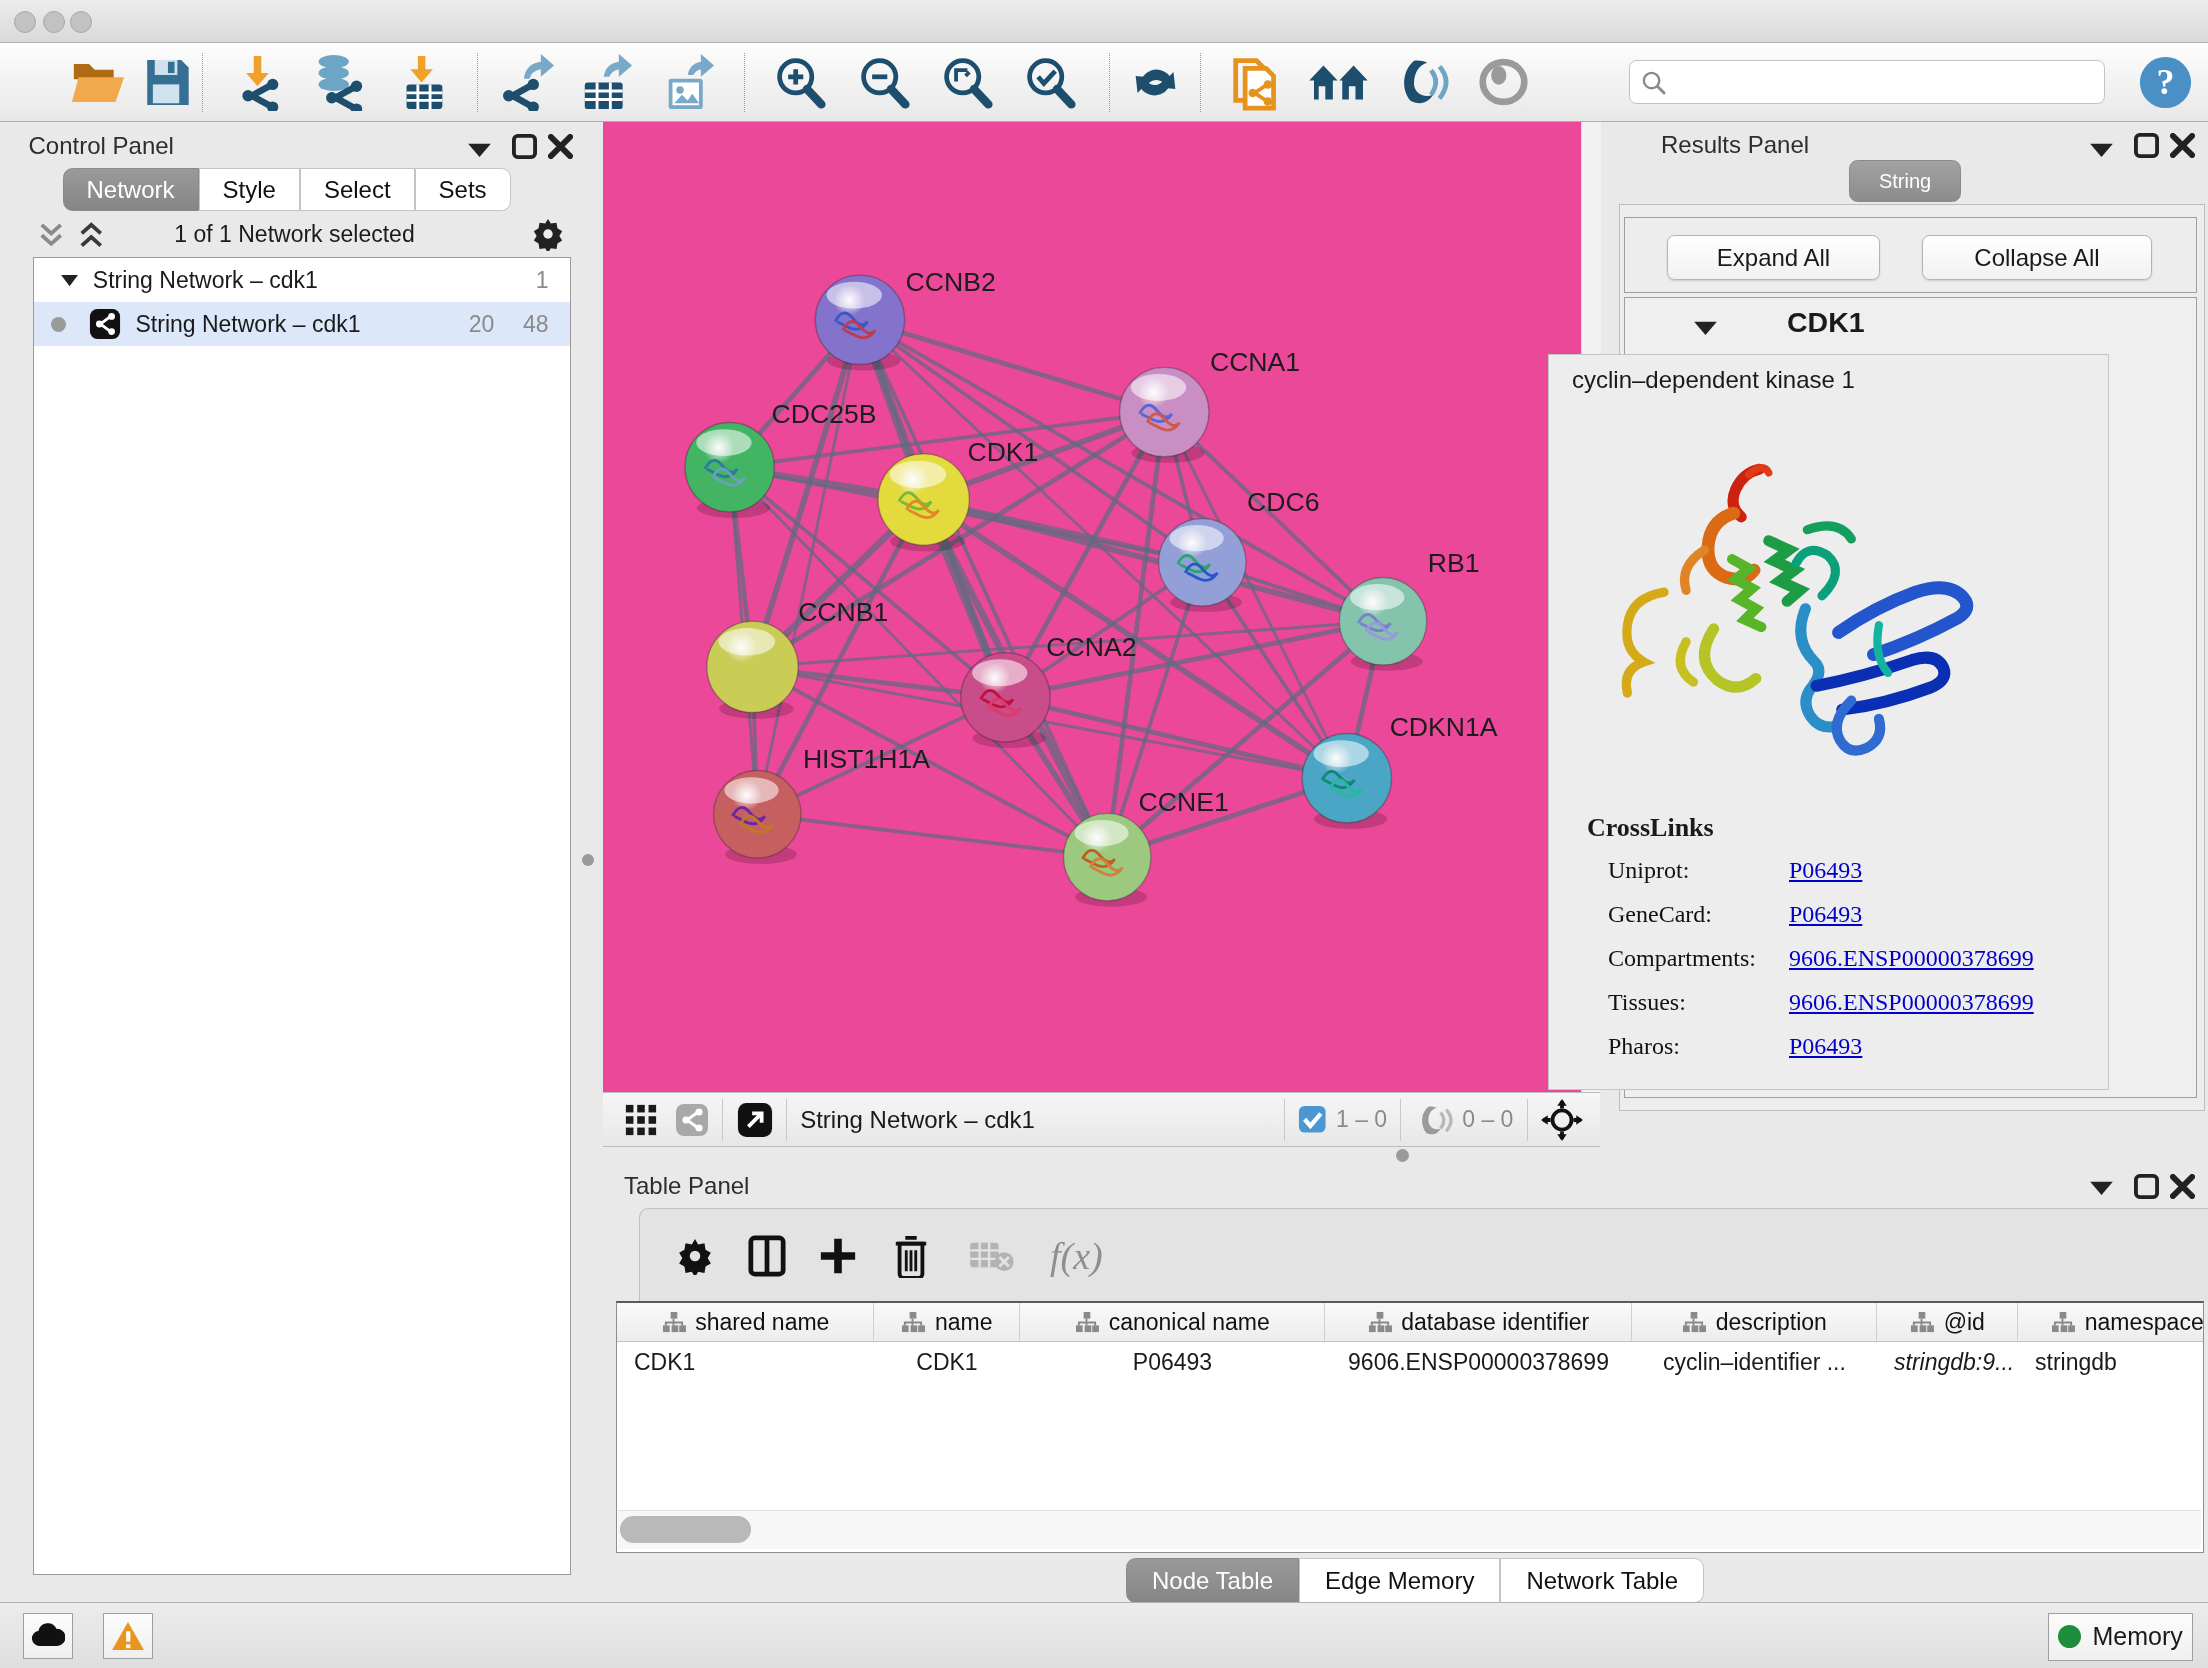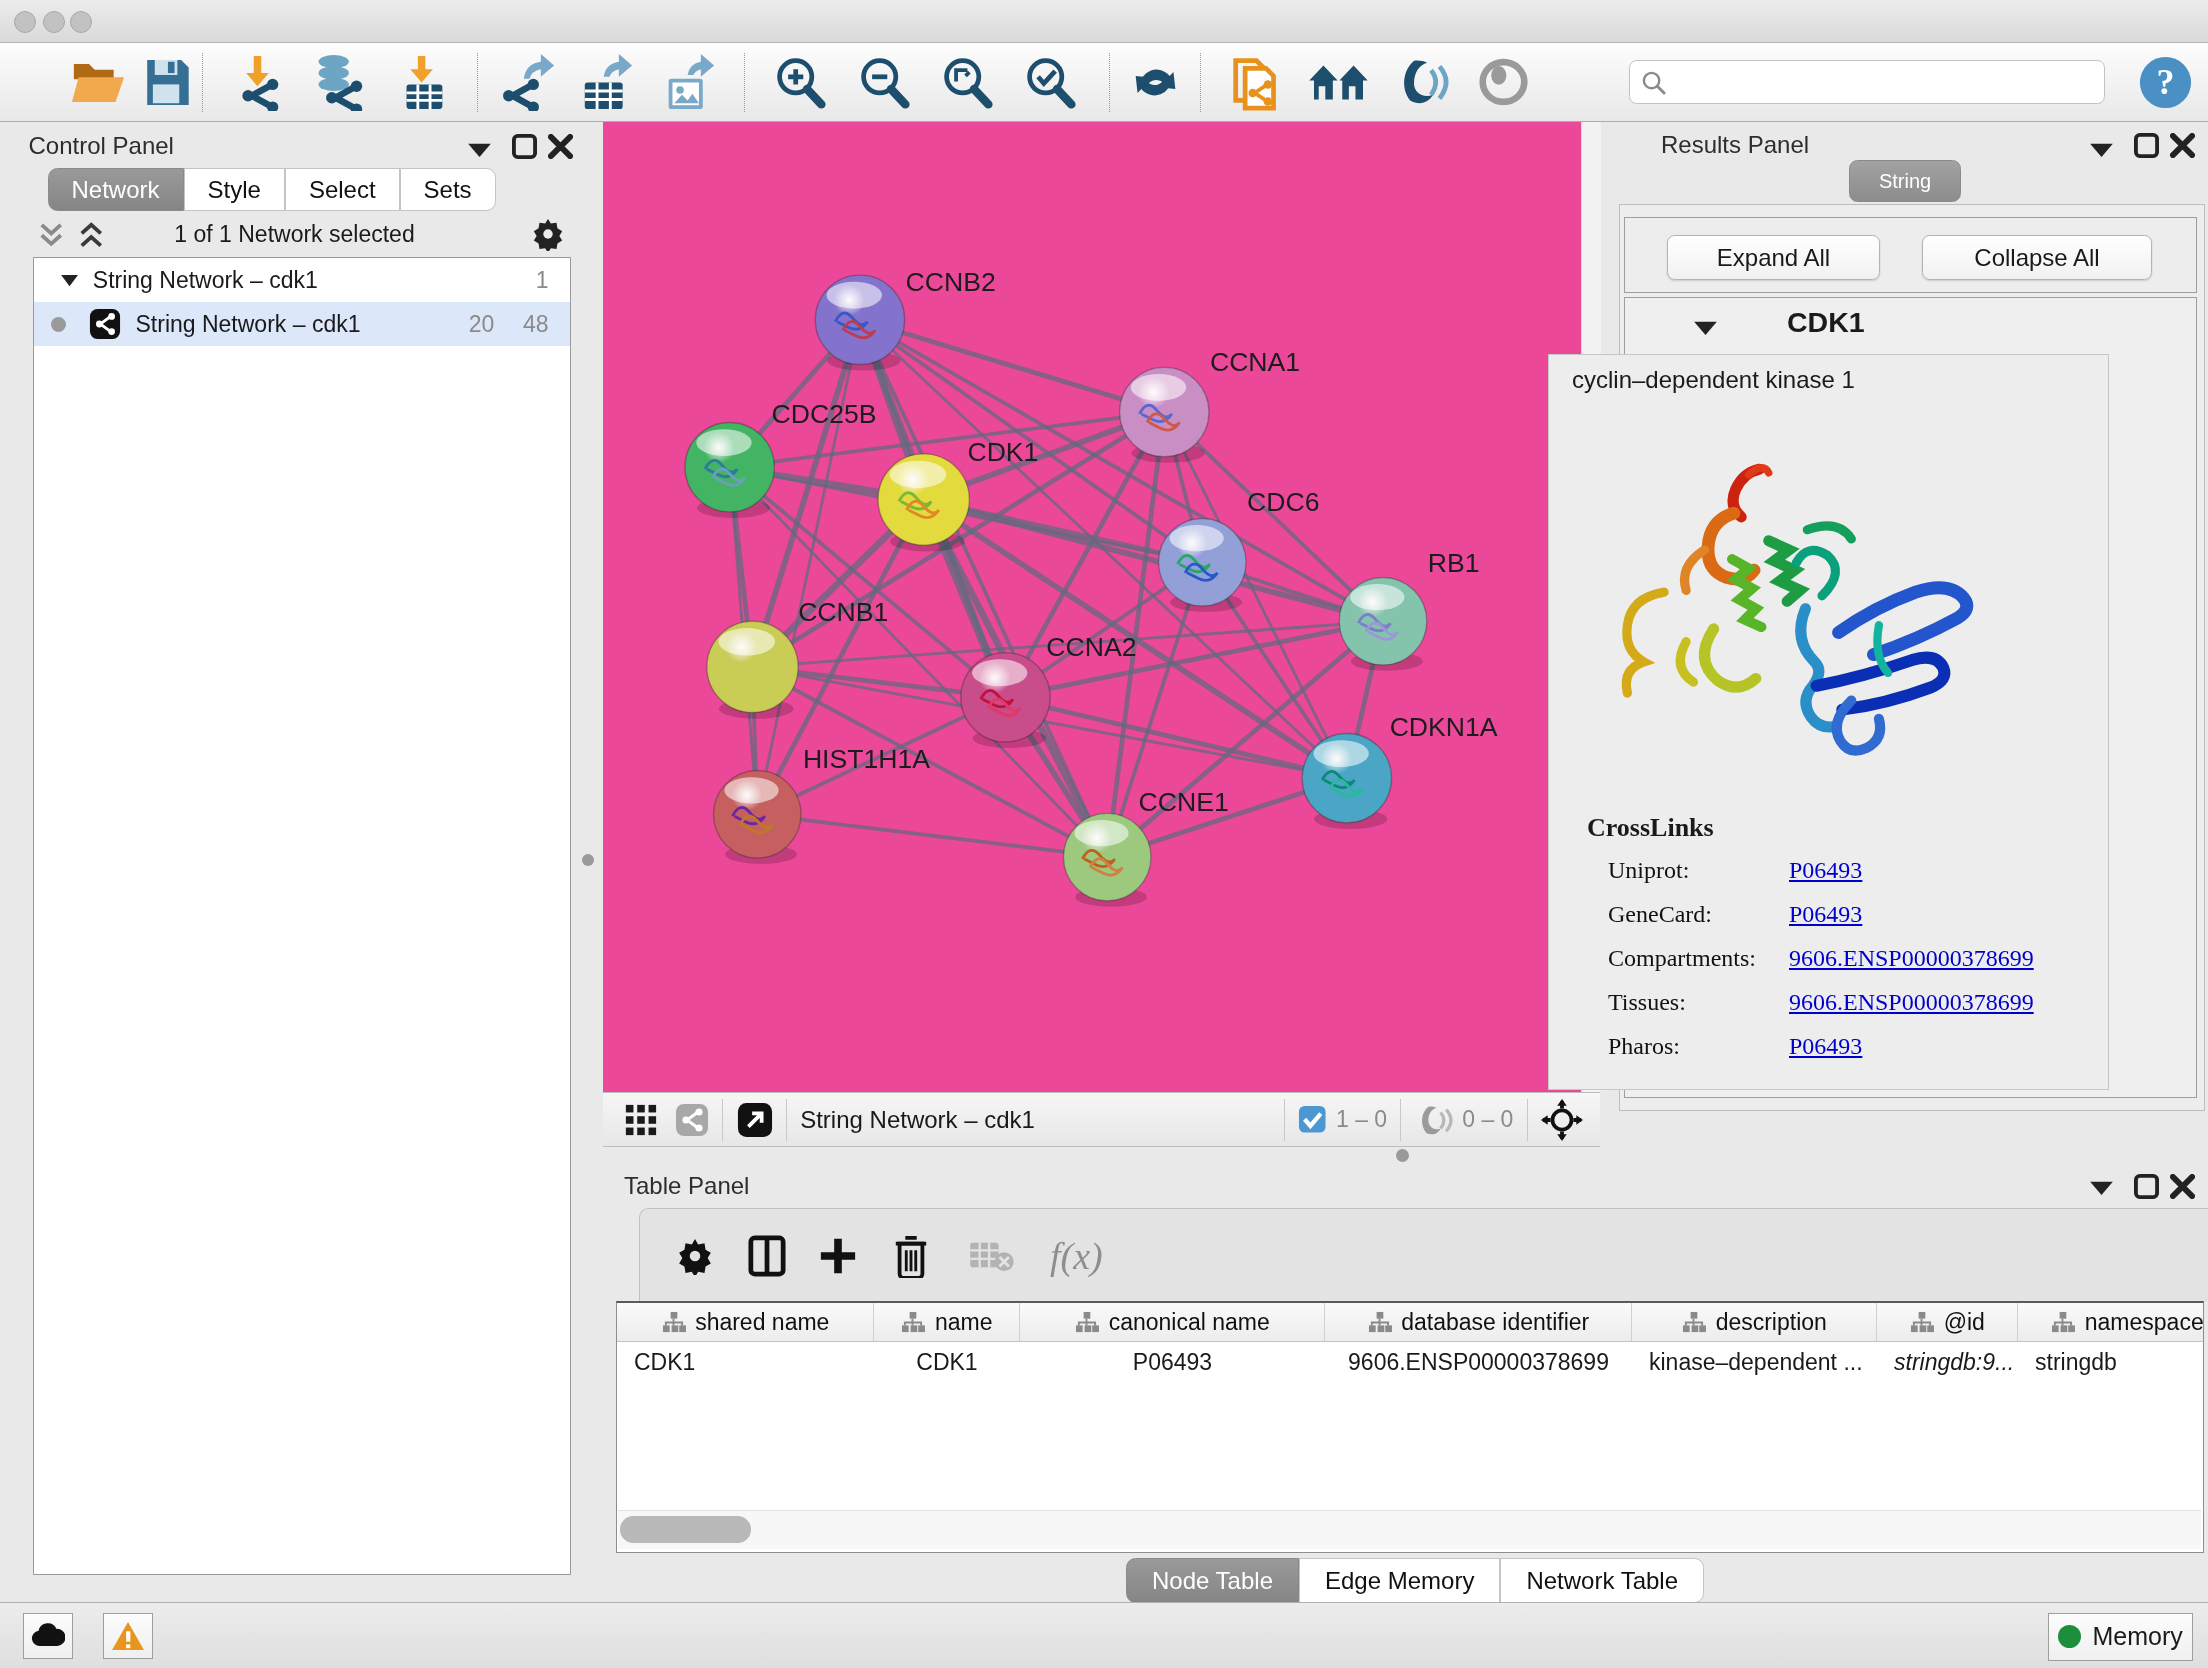--- a/index.html
+++ b/index.html
@@ -254,21 +254,21 @@
     <svg class="abs" style="left:457px;top:15px" width="25" height="17" viewBox="0 0 26 18">
         <path d="M1 3 h24 l-12 14z" fill="#222"></path>
       </svg>
     <svg class="abs" style="left:502px;top:7.6px" width="25" height="25" viewBox="0 0 26 26">
         <rect x="2" y="2" width="22" height="22" rx="4" fill="none" stroke="#222" stroke-width="4"></rect>
       </svg>
     <svg class="abs" style="left:538px;top:7.6px" width="25" height="25" viewBox="0 0 26 26">
         <path d="M3 3 L23 23 M23 3 L3 23" stroke="#222" stroke-width="6" stroke-linecap="round"></path>
       </svg>
 
-    <div class="abs" style="left:38px;top:42px">
+    <div class="abs" style="left:53px;top:42px">
       <span class="tab sel" style="border-radius:9.5px 0 0 9.5px">Network</span><span class="tab">Style</span><span class="tab">Select</span><span class="tab" style="border-radius:0 9.5px 9.5px 0">Sets</span>
     </div>
 
     <svg class="abs" style="left:27px;top:95px" width="28.5" height="28.5" viewBox="0 0 30 30">
         <g stroke="#8a8a8a" stroke-width="4" fill="none">
           <path d="M5 4 l10 9 10-9"></path>
           <path d="M5 15 l10 9 10-9"></path>
         </g>
       </svg>
     <svg class="abs" style="left:67px;top:95px" width="28.5" height="28.5" viewBox="0 0 30 30">
@@ -763,21 +763,21 @@
             </g>
           </svg>
           <span>namespace</span>
         </div>
       </div>
     <div id="trow">
         <div class="td" style="width: 257px; text-align: left;">CDK1</div>
         <div class="td" style="width: 146px; text-align: center;">CDK1</div>
         <div class="td" style="width: 305px; text-align: center;">P06493</div>
         <div class="td" style="width: 307px; text-align: center;">9606.ENSP00000378699</div>
-        <div class="td" style="width: 245px; text-align: center;">kinase–dependent ...</div>
+        <div class="td" style="width: 245px; text-align: center;">cyclin–identifier ...</div>
         <div class="td" style="width: 141px; text-align: left; font-style: italic;">stringdb:9...</div>
         <div class="td" style="width: 219px; text-align: left;">stringdb</div>
       </div>
   </div>
   <div id="tscroll" class="abs">
       <div class="handle abs"></div>
     </div>
 
   <div class="abs" style="left:1126px;top:1558px">
     <span class="tab sel btab" style="border-radius:9.5px 0 0 9.5px">Node Table</span><span class="tab btab">Edge Memory</span><span class="tab btab" style="border-radius:0 9.5px 9.5px 0">Network Table</span>

